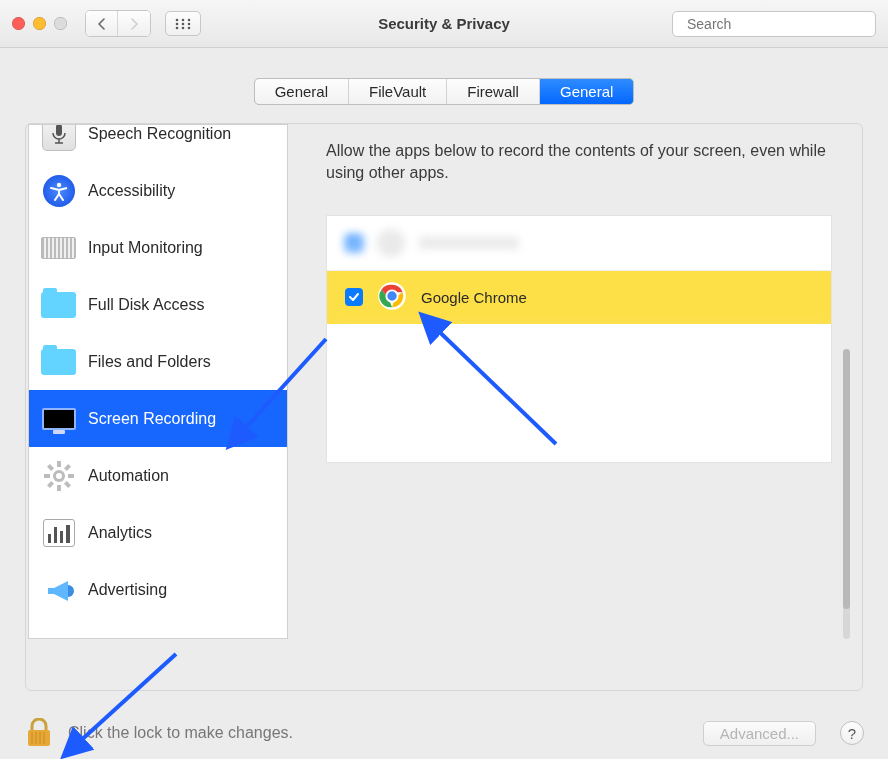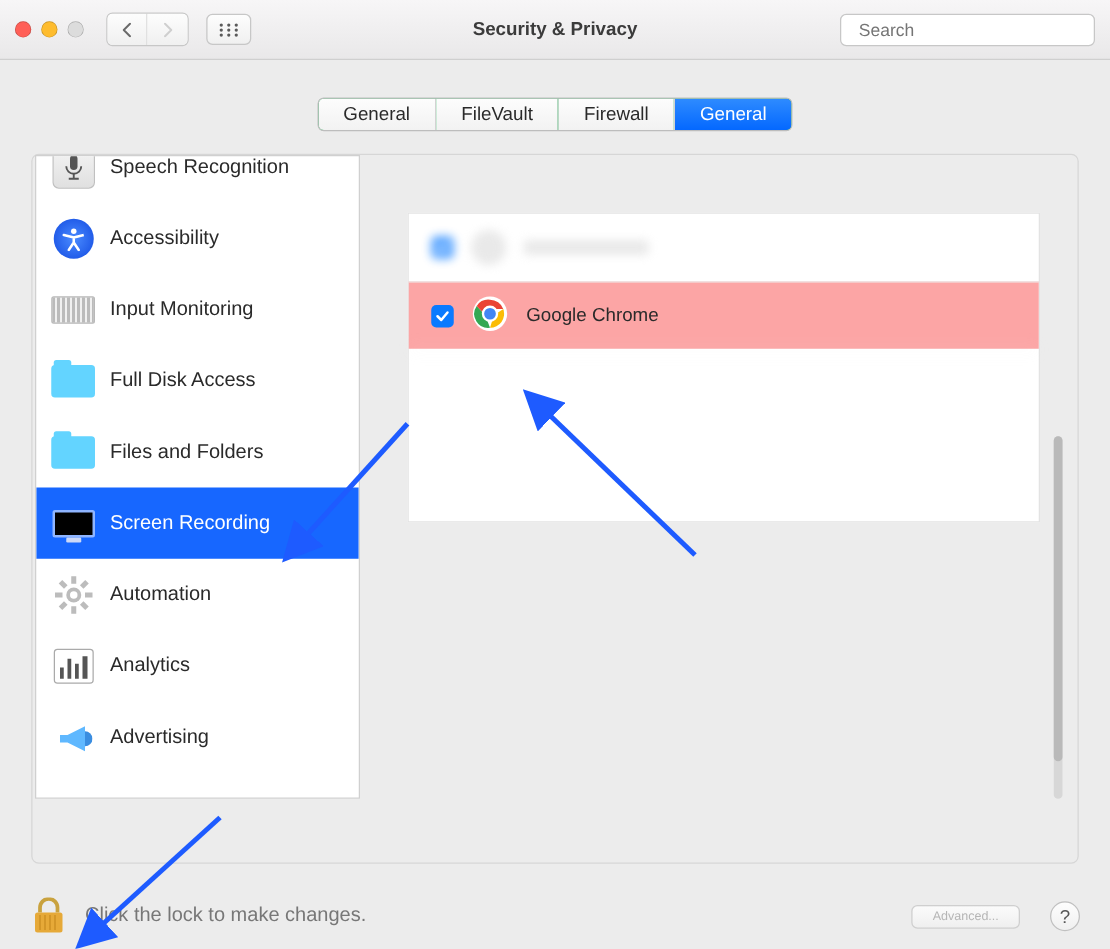--- a/index.html
+++ b/index.html
@@ -53,28 +53,28 @@
   .side-item .label{ font-size:16px;}
   .scrollbar-track{ position:absolute; right:12px; top:225px; width:7px; height:290px; background:#d7d7d7; border-radius:4px;}
   .scrollbar-thumb{ position:absolute; right:12px; top:225px; width:7px; height:260px; background:#b9b9b9; border-radius:4px;}
   
   .detail{ flex:1; padding:16px 30px 0 20px;}
   .detail-text{ font-size:16px; color:#3a3a3a; line-height:1.4;}
   .app-list{ margin-top:30px; background:#fff; border:1px solid #e3e3e3; height:248px; position:relative;}
   .app-row{ height:54px; display:flex; align-items:center; gap:14px; padding:0 18px; border-top:1px solid #ededed;}
   .app-row.blur-top{ height:54px; border-top:none; filter:blur(4px); opacity:.7;}
   .app-row.blur-bottom{ height:88px; filter:blur(6px); opacity:.5;}
-  .app-row.selected{ background:#fca5a5;}
+  .app-row.selected{ background:#fde047;}
   .checkbox{ width:18px; height:18px; border-radius:4px; background:#0a7aff; display:flex; align-items:center; justify-content:center; flex-shrink:0;}
   .checkbox svg{ width:12px; height:12px;}
   
   .footer{ position:absolute; bottom:10px; left:24px; right:24px; display:flex; align-items:center; gap:14px;}
   .lockicon{ width:30px; height:32px; display:flex; align-items:center; justify-content:center;}
   .footer-text{ color:#777; font-size:16px;}
-  .advbtn{ margin-left:auto; padding:3px 16px; border:1px solid #cfcfcf; border-radius:5px; background:linear-gradient(#fbfbfb,#efefef); color:#b5b5b5; font-size:10px;}
+  .advbtn{ margin-left:auto; padding:3px 16px; border:1px solid #cfcfcf; border-radius:5px; background:linear-gradient(#fbfbfb,#efefef); color:#b5b5b5; font-size:15px;}
   .helpbtn{ width:24px; height:24px; border:1px solid #c0c0c0; border-radius:50%; background:linear-gradient(#fdfdfd,#f0f0f0); display:flex; align-items:center; justify-content:center; margin-left:10px; font-size:15px; color:#555;}
   
   svg.overlay-arrow{ position:absolute; pointer-events:none; z-index:50;}
   
   .folder-icon{ width:35px; height:26px; background:#63d4ff; border-radius:3px; position:relative;}
   .folder-icon::before{ content:""; position:absolute; top:-4px; left:2px; width:14px; height:5px; background:#63d4ff; border-radius:2px 2px 0 0;}
   .monitor-icon{ width:34px; height:22px; background:#003dcb; border:2px solid #b0c4ff; border-radius:2px; position:relative;}
   .side-item.selected .monitor-icon{ background:#000; border-color:#8fb5ff;}
   .monitor-icon::after{ content:""; position:absolute; bottom:-6px; left:50%; transform:translateX(-50%); width:12px; height:4px; background:#cdd9f7; border-radius:1px;}
   .gear-icon svg{ width:32px; height:32px;}
@@ -253,20 +253,21 @@
             <span class="label">Advertising</span>
           </div>
 
         </div>
       </div>
       <div class="scrollbar-track"></div>
       <div class="scrollbar-thumb"></div>
     </div>
 
     <div class="detail">
+      <div class="detail-text">Allow the apps below to record the contents of your screen, even while using other apps.</div>
 
       <div class="app-list">
         <div class="app-row blur-top">
           <div class="checkbox">
               <svg viewBox="0 0 12 12">
                 <path d="M2 6 L5 9 L10 3" stroke="#fff" stroke-width="2" fill="none"></path>
               </svg>
             </div>
           <div style="width:28px;height:28px;border-radius:50%;background:#e0e0e0"></div>
           <span style="width:100px;height:12px;background:#e0e0e0;border-radius:3px"></span>

